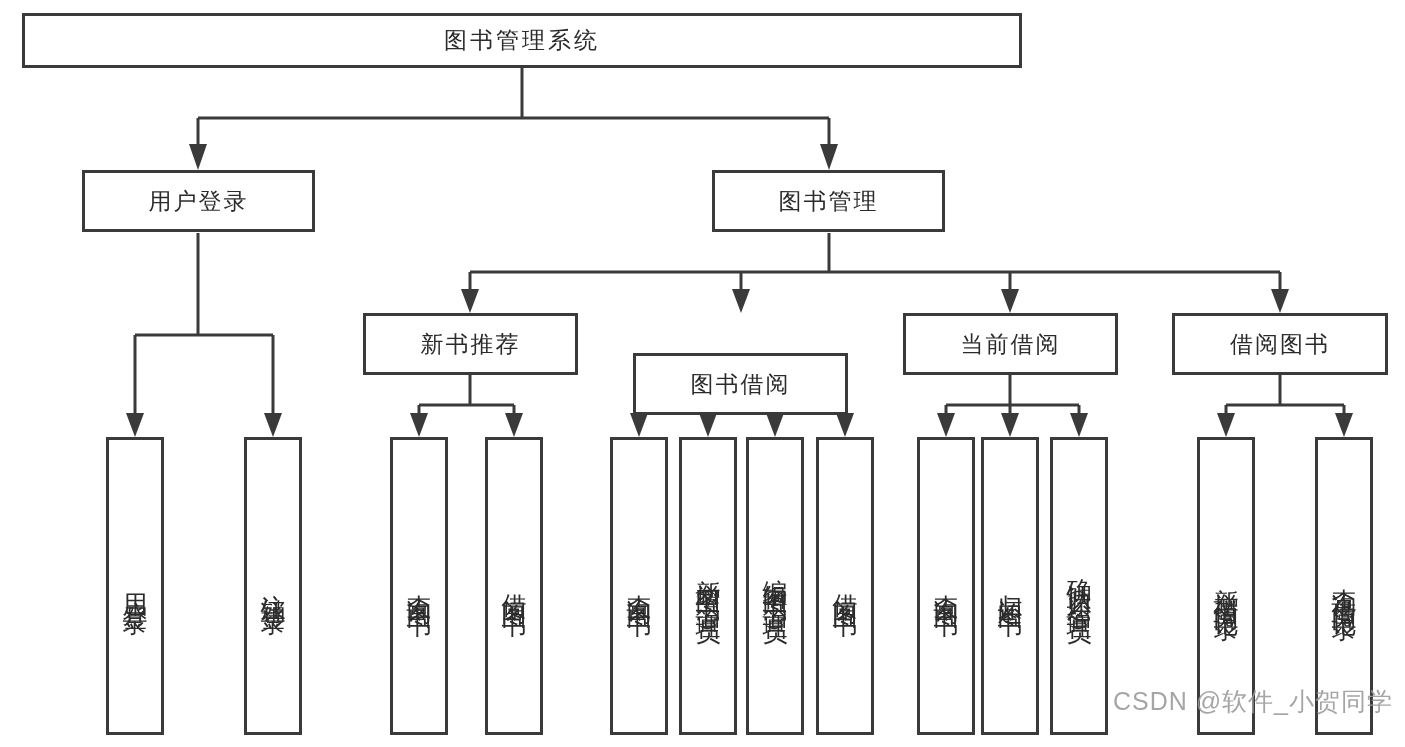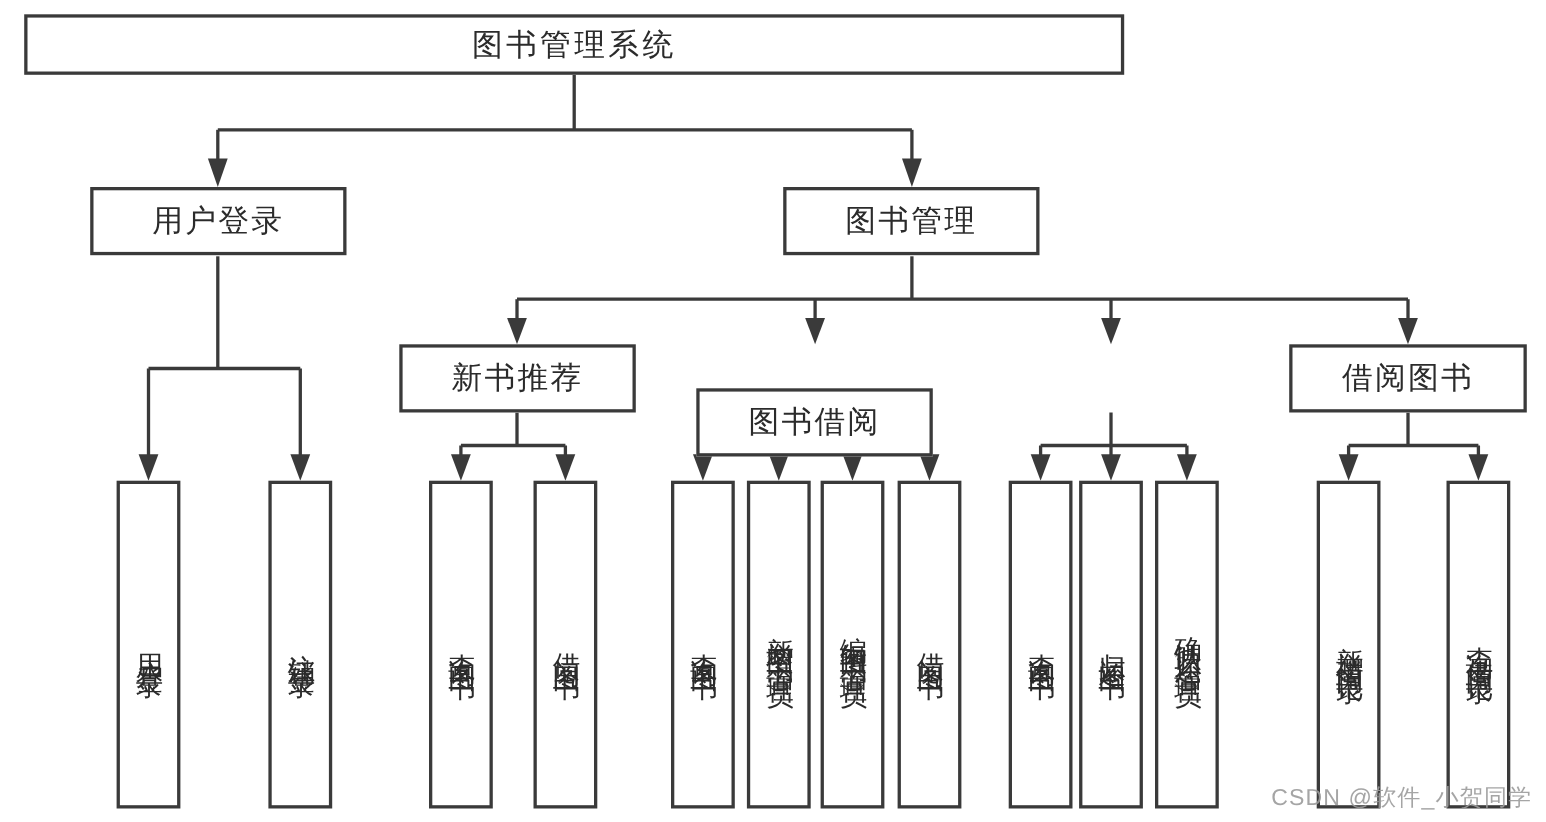--- a/index.html
+++ b/index.html
@@ -12,34 +12,34 @@
   }
   .wires { position:absolute; left:0; top:0; width:1405px; height:747px; }
   .box {
     position:absolute;
     box-sizing:border-box;
     border:3px solid #3a3a3a;
     background:#ffffff;
     display:flex; align-items:center; justify-content:center;
     color:#2b2b2b;
   }
-  .hbox { font-size:28px; letter-spacing:2px; white-space:nowrap; }
+  .hbox { font-size:23px; letter-spacing:2px; white-space:nowrap; }
   .root { letter-spacing:3px; }
   .vbox { width:58px; height:298px; }
   .vbox span {
     writing-mode:vertical-lr;
     font-size:25px;
     line-height:1;
     letter-spacing:6px;
     color:#2b2b2b;
   }
   .watermark {
     position:absolute;
-    top:711px; right:12px;
-    font-size:21px;
+    top:685px; right:12px;
+    font-size:25px;
     letter-spacing:1px;
     color:rgba(155,155,155,0.9);
     z-index:10;
     white-space:nowrap;
   }
 </style>
 </head>
 <body>
 
 <div class="canvas">
@@ -113,20 +113,21 @@
     </g>
   </svg>
 
   <div class="box hbox root" style="left:22px; top:13px; width:1000px; height:55px;">图书管理系统</div>
 
   <div class="box hbox" style="left:82px; top:170px; width:233px; height:62px;">用户登录</div>
   <div class="box hbox" style="left:363px; top:313px; width:215px; height:62px;">新书推荐</div>
 
   <div class="box hbox" style="left:712px; top:170px; width:233px; height:62px;">图书管理</div>
   <div class="box hbox" style="left:633px; top:313px; width:215px; height:62px;margin-top:40px;">图书借阅</div>
+  <div class="box hbox" style="left:903px; top:313px; width:215px; height:62px;">当前借阅</div>
   <div class="box hbox" style="left:1172px; top:313px; width:216px; height:62px;">借阅图书</div>
 
   <div class="box vbox" style="left:106px; top:437px;">
     <span>用户登录</span>
   </div>
   <div class="box vbox" style="left:244px; top:437px;">
     <span>注销登录</span>
   </div>
 
   <div class="box vbox" style="left:390px; top:437px;">

